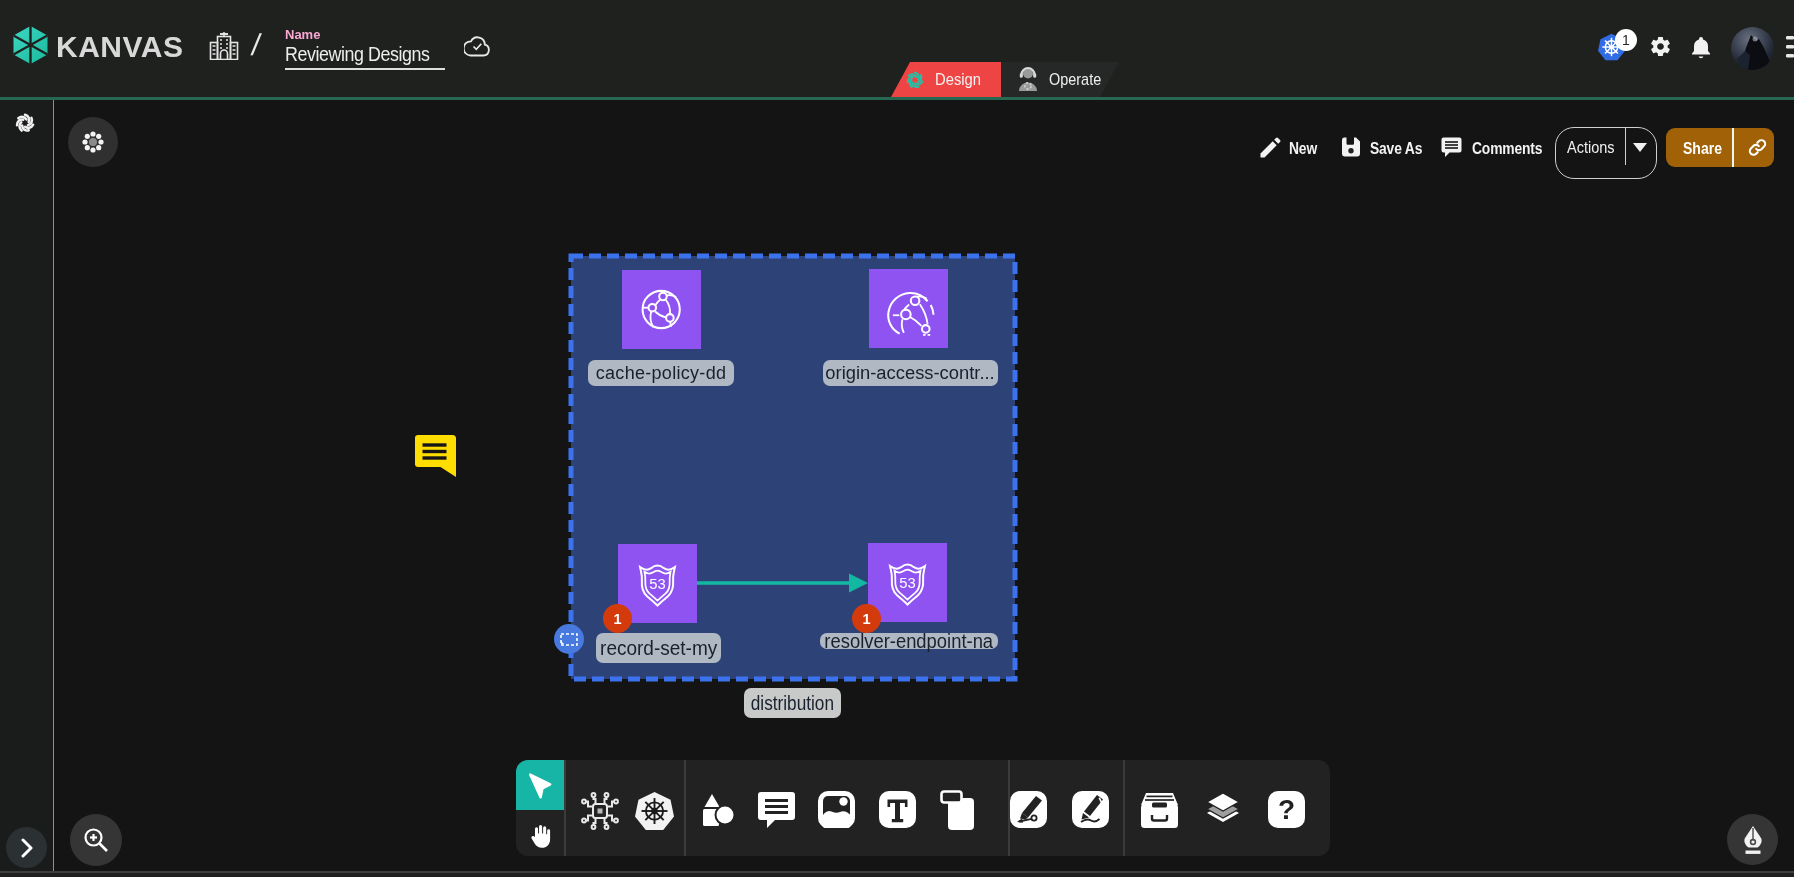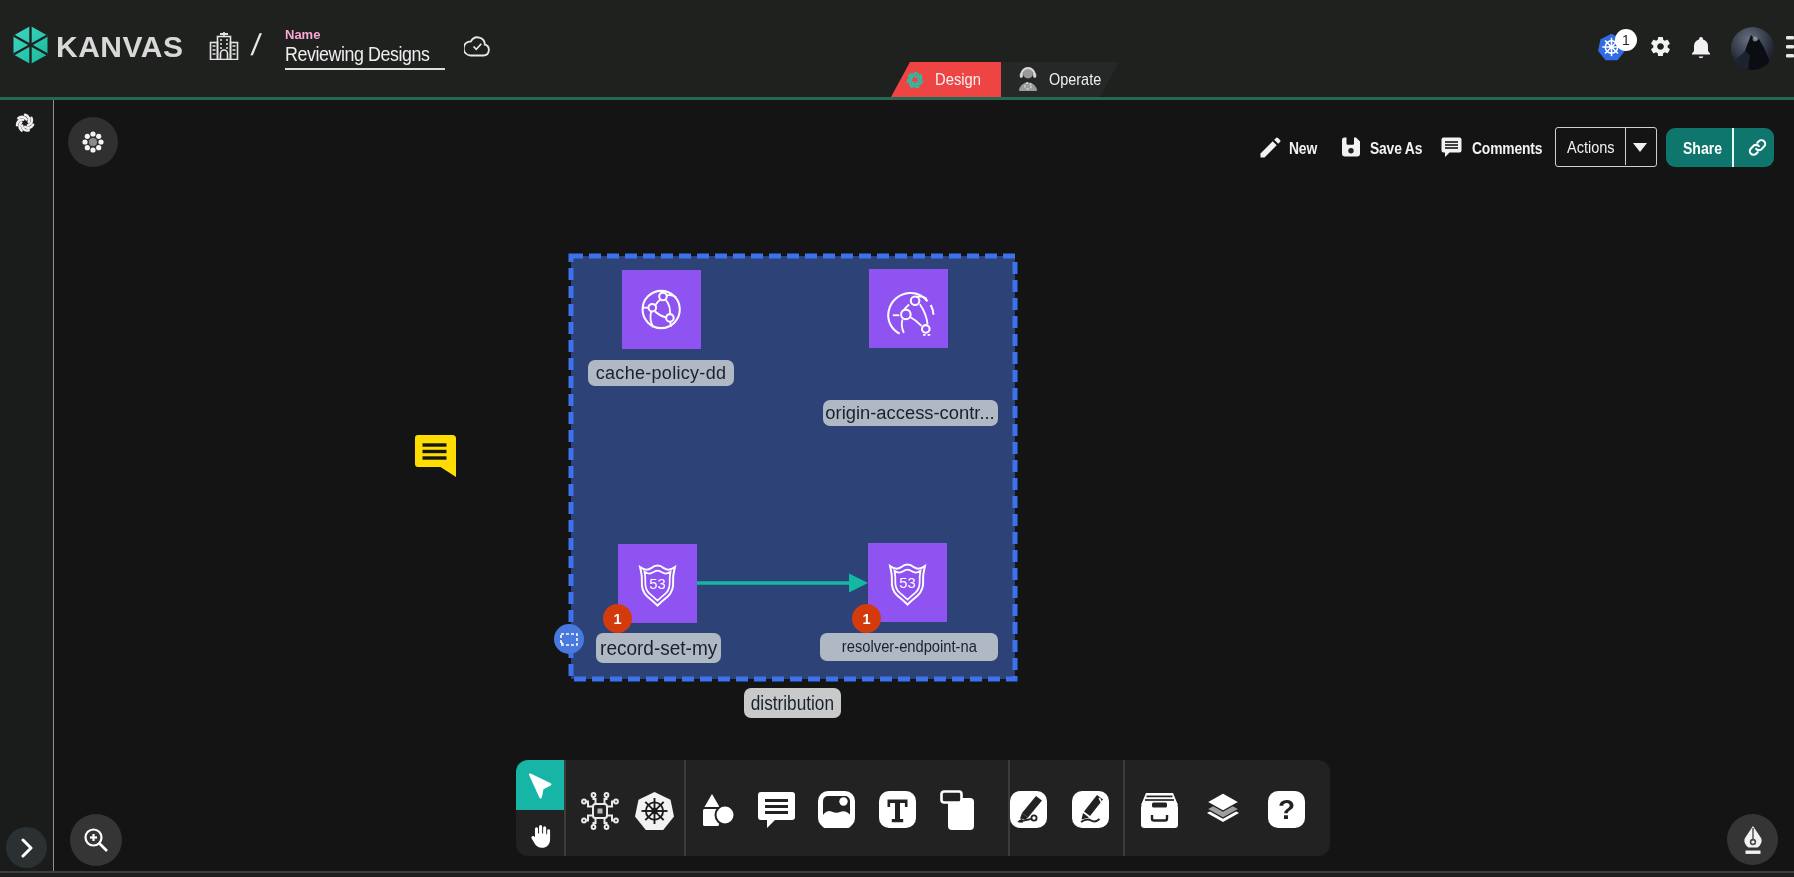--- a/index.html
+++ b/index.html
@@ -217,29 +217,29 @@
   <svg class="abs" style="left:1440px; top:137px;" width="23" height="22" viewBox="0 0 23 22" fill="#f2f2f2">
     <path d="M1.5 2.5 a2 2 0 0 1 2-2 h16 a2 2 0 0 1 2 2 v11 a2 2 0 0 1-2 2 h-10 l-4.5 4.5 v-4.5 h-1.5 a2 2 0 0 1-2-2 z"></path>
     <g stroke="#212221" stroke-width="1.7">
       <line x1="5" y1="5" x2="18" y2="5"></line>
       <line x1="5" y1="8" x2="18" y2="8"></line>
       <line x1="5" y1="11" x2="18" y2="11"></line>
     </g>
   </svg>
   <div class="btnlabel" style="left:1472px; top:139px;">Comments</div>
 
-  <div class="abs" style="left:1555px; top:127px; width:102px; height:40px; border:1.3px solid #cfcfcf; border-radius:3px;">
+  <div class="abs" style="left:1555px; top:127px; width:102px; height:52px; border:1.3px solid #cfcfcf; border-radius:19px;">
     <div class="abs" style="left:11px; top:10px; font-size:16.5px; color:#f0f0f0; transform:scaleX(0.88); transform-origin:left;">Actions</div>
     <div class="abs" style="left:69px; top:0; width:1.3px; height:37.4px; background:#cfcfcf;"></div>
     <svg class="abs" style="left:77px; top:15px;" width="14" height="9" viewBox="0 0 14 9" fill="#f0f0f0">
       <polygon points="0,0 14,0 7,9"></polygon>
     </svg>
   </div>
 
-  <div class="abs" style="left:1666px; top:128px; width:108px; height:39px; border-radius:9px; background:#0f766e;">
+  <div class="abs" style="left:1666px; top:128px; width:108px; height:39px; border-radius:9px; background:#a16207;">
     <div class="abs" style="left:17px; top:11px; font-size:16.5px; font-weight:700; color:#fff; transform:scaleX(0.85); transform-origin:left;">Share</div>
     <div class="abs" style="left:66px; top:0; width:1.5px; height:39px; background:#e6f7f4;"></div>
     <svg class="abs" style="left:81px; top:9px;" width="21" height="21" viewBox="0 0 24 24" fill="none" stroke="#fff" stroke-width="2.4" stroke-linecap="round">
       <path d="M10.5 13.5 a4.2 4.2 0 0 0 6 0.4 l3-3 a4.2 4.2 0 0 0-6-6 l-1.7 1.7"></path>
       <path d="M13.5 10.5 a4.2 4.2 0 0 0-6-0.4 l-3 3 a4.2 4.2 0 0 0 6 6 l1.7-1.7"></path>
     </svg>
   </div>
 
   <div id="groupfill"></div>
   <svg class="abs" style="left:565px; top:250px;" width="456" height="435" viewBox="0 0 456 435">
@@ -309,27 +309,27 @@
     <g stroke="#161616" stroke-width="3.4">
       <line x1="7.5" y1="10" x2="31.5" y2="10"></line>
       <line x1="7.5" y1="16.5" x2="31.5" y2="16.5"></line>
       <line x1="7.5" y1="23" x2="31.5" y2="23"></line>
     </g>
   </svg>
 
   <div class="nlabel" style="left:588px; top:360px; width:146px; height:26px; font-size:18px;">
     <span style="white-space:nowrap; letter-spacing:0.3px;">cache-policy-dd</span>
   </div>
-  <div class="nlabel" style="left:823px; top:360px; width:175px; height:26px; font-size:18px;margin-top:40px;">
+  <div class="nlabel" style="left:823px; top:360px; width:175px; height:26px; font-size:18px;">
     <span style="transform:scaleX(1.02); white-space:nowrap;">origin-access-contr...</span>
   </div>
   <div class="nlabel" style="left:596px; top:633px; width:125px; height:30px; font-size:20px;">
     <span style="transform:scaleX(0.95); white-space:nowrap;">record-set-my</span>
   </div>
-  <div class="nlabel" style="left:820px; top:633px; width:178px; height:28px; font-size:16px;">
+  <div class="nlabel" style="left:820px; top:633px; width:178px; height:16px; font-size:20px;">
     <span style="transform:scaleX(0.92); white-space:nowrap;">resolver-endpoint-na</span>
   </div>
   <div class="nlabel" style="left:744px; top:688px; width:97px; height:30px; font-size:20px; background:rgba(210,212,211,0.95);">
     <span style="transform:scaleX(0.86); white-space:nowrap;">distribution</span>
   </div>
 
   <svg class="abs" style="left:695px; top:570px;" width="180" height="26" viewBox="0 0 180 26">
     <line x1="2" y1="13" x2="156" y2="13" stroke="#13b8a2" stroke-width="3.5"></line>
     <polygon points="154,3.5 173,13 154,22.5" fill="#13b8a2"></polygon>
   </svg>

